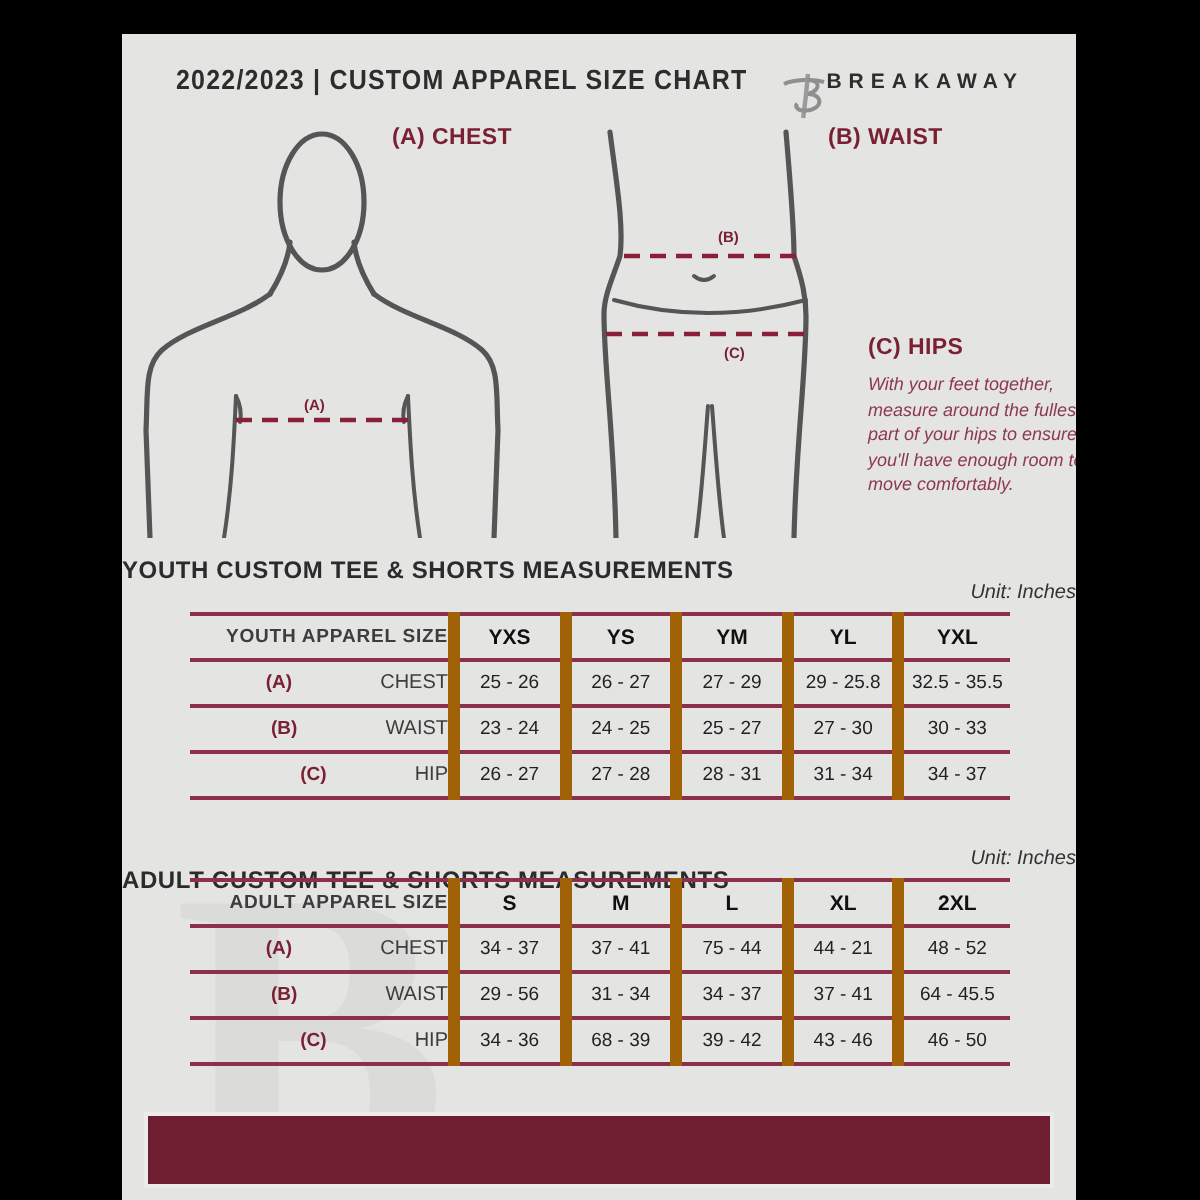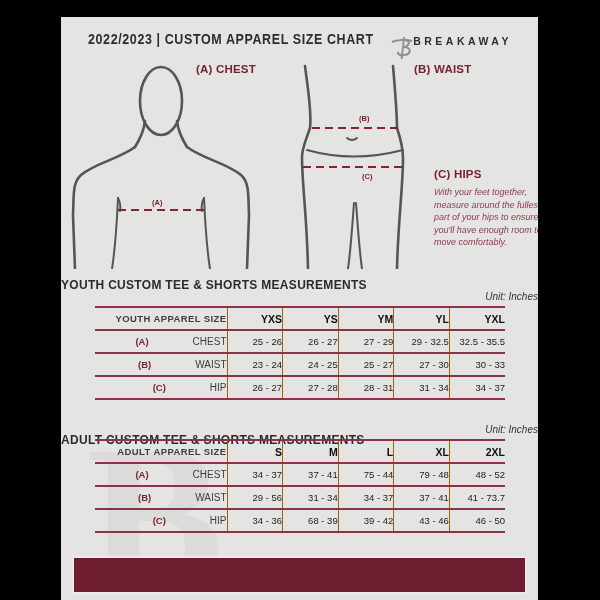--- a/index.html
+++ b/index.html
@@ -40,21 +40,21 @@
     font-size:10px;font-style:italic;color:#333;
   }
   
   table.size-table{
     position:absolute;left:34px;width:410px;border-collapse:collapse;table-layout:fixed;z-index:2;
   }
   table.size-table td{
     height:21px;border-top:2px solid #8d3049;border-bottom:2px solid #8d3049;
     font-size:9.5px;color:#222;text-align:center;vertical-align:middle;padding:0;
   }
-  table.size-table td + td{border-left:1px solid #a16207;text-align:right;}
+  table.size-table td + td{border-left:6px solid #a16207;}
   table.size-table col.c0{width:132px;}
   table.size-table td.lab{text-align:right;padding-left:10px;}
   table.size-table tr.head td.lab{font-size:9.5px;color:#3d3d3d;letter-spacing:.4px;}
   table.size-table tr.head td{font-weight:bold;font-size:10.5px;color:#101010;}
   table.size-table td .key{font-weight:bold;color:#7a2033;margin-right:4px;}
   table.size-table td .lbl-txt{color:#3d3d3d;font-size:10px;margin-left:40px;}
   
   .watermark{
     position:absolute;left:26px;top:398px;z-index:0;
     font-size:205px;font-weight:bold;color:#dbdbda;line-height:1;
@@ -144,21 +144,21 @@
       <td>YS</td>
       <td>YM</td>
       <td>YL</td>
       <td>YXL</td>
     </tr>
     <tr>
       <td class="lab"><span class="key">(A)</span><span class="lbl-txt">CHEST</span></td>
       <td>25 - 26</td>
       <td>26 - 27</td>
       <td>27 - 29</td>
-      <td>29 - 32.5</td>
+      <td>29 - 25.8</td>
       <td>32.5 - 35.5</td>
     </tr>
     <tr>
       <td class="lab"><span class="key">(B)</span><span class="lbl-txt">WAIST</span></td>
       <td>23 - 24</td>
       <td>24 - 25</td>
       <td>25 - 27</td>
       <td>27 - 30</td>
       <td>30 - 33</td>
     </tr>
@@ -191,30 +191,30 @@
       <td>M</td>
       <td>L</td>
       <td>XL</td>
       <td>2XL</td>
     </tr>
     <tr>
       <td class="lab"><span class="key">(A)</span><span class="lbl-txt">CHEST</span></td>
       <td>34 - 37</td>
       <td>37 - 41</td>
       <td>75 - 44</td>
-      <td>79 - 48</td>
+      <td>44 - 21</td>
       <td>48 - 52</td>
     </tr>
     <tr>
       <td class="lab"><span class="key">(B)</span><span class="lbl-txt">WAIST</span></td>
       <td>29 - 56</td>
       <td>31 - 34</td>
       <td>34 - 37</td>
       <td>37 - 41</td>
-      <td>41 - 73.7</td>
+      <td>64 - 45.5</td>
     </tr>
     <tr>
       <td class="lab"><span class="key">(C)</span><span class="lbl-txt">HIP</span></td>
       <td>34 - 36</td>
       <td>68 - 39</td>
       <td>39 - 42</td>
       <td>43 - 46</td>
       <td>46 - 50</td>
     </tr>
   </tbody>

